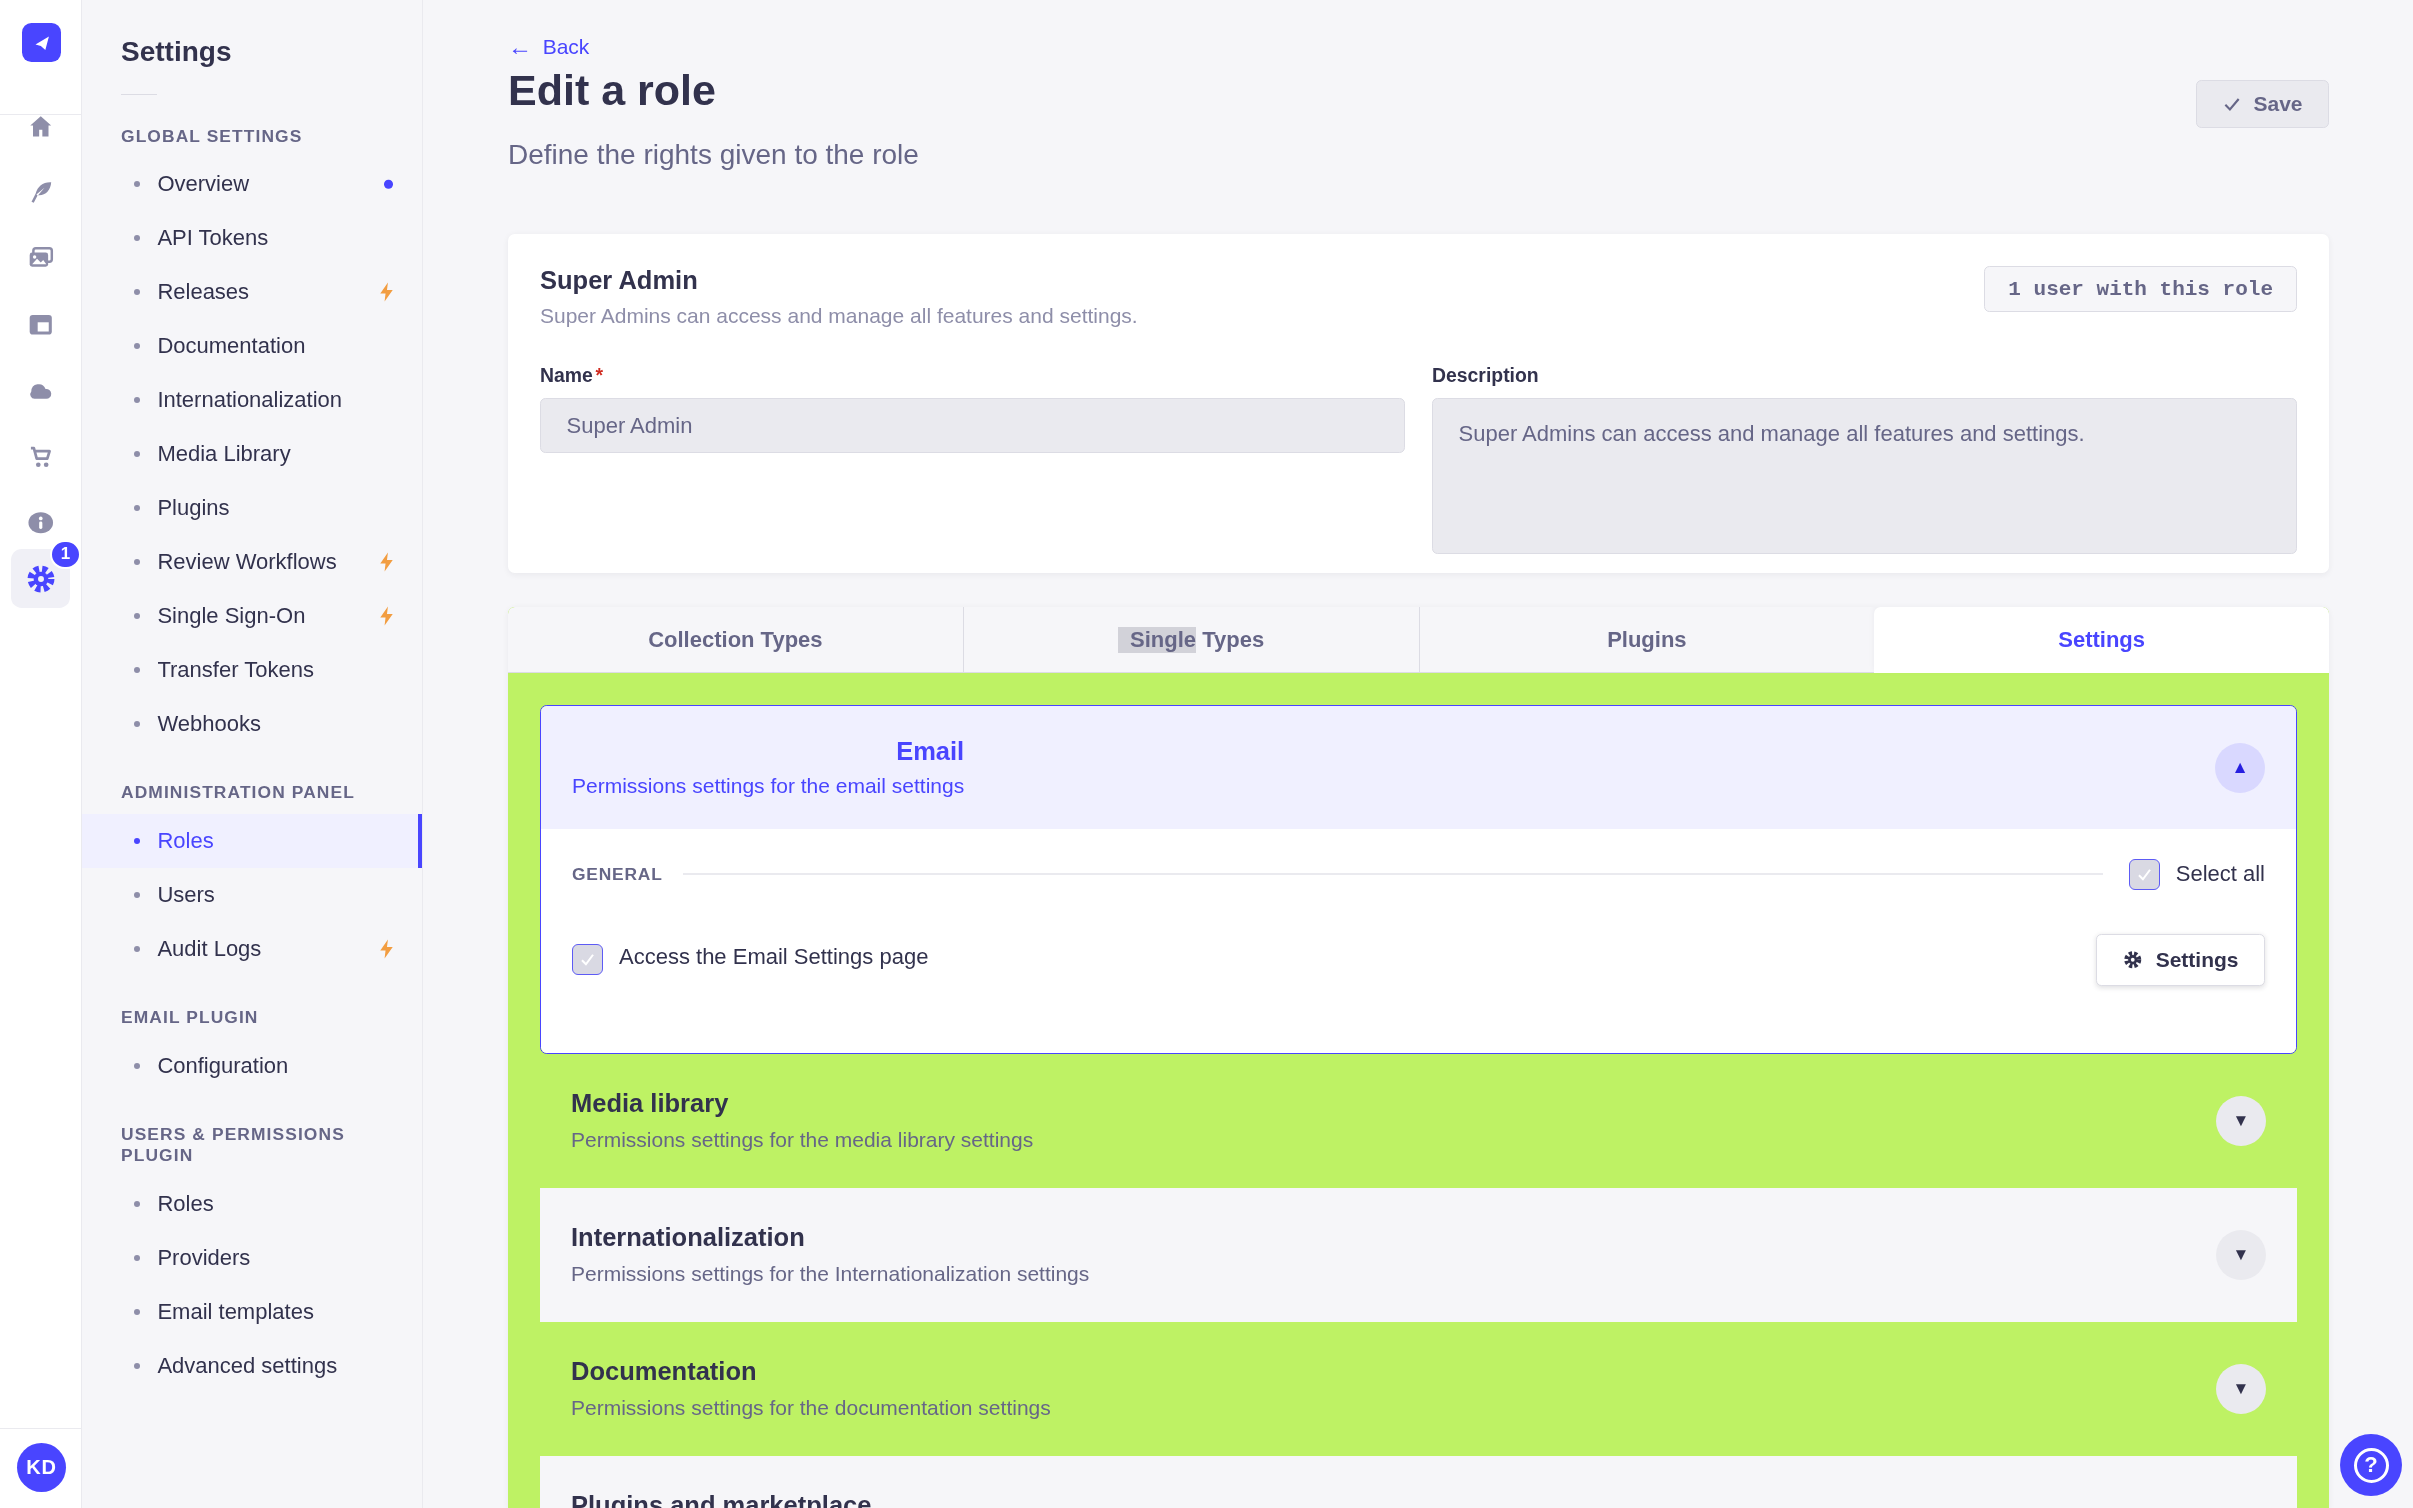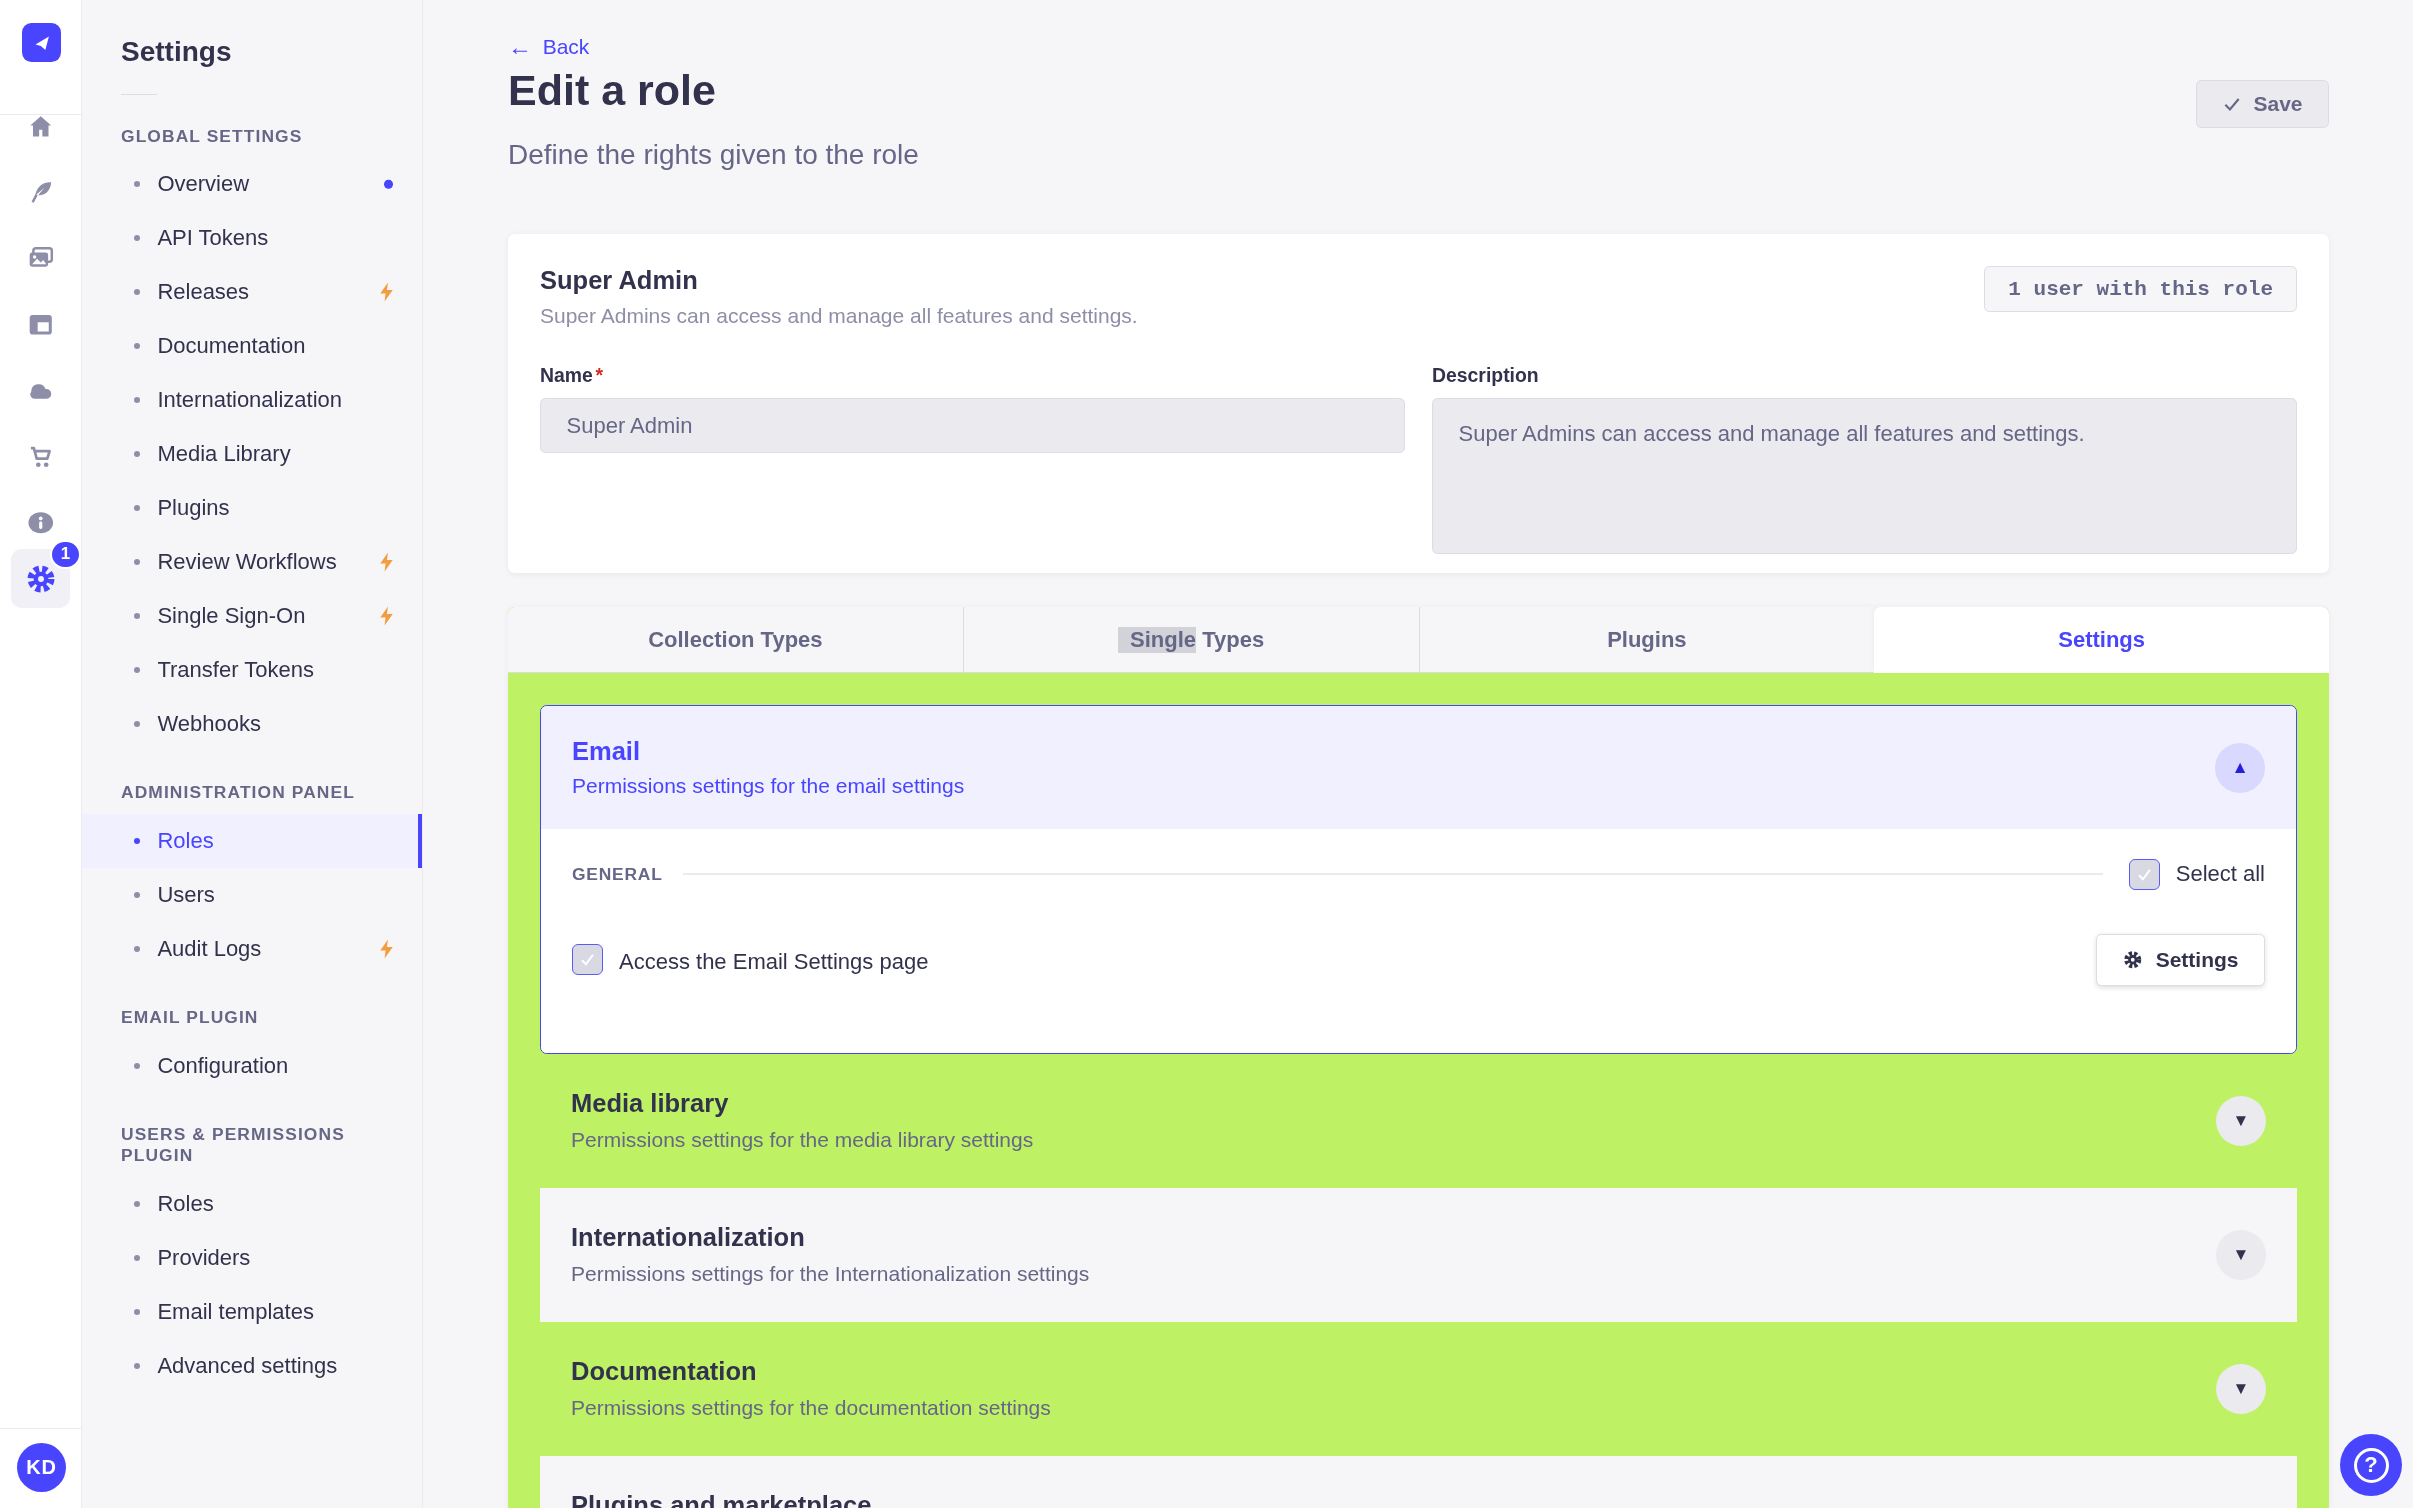--- a/index.html
+++ b/index.html
@@ -61,33 +61,33 @@
   .tabbar { display:flex; height:66px; background:#f6f6f9; border-radius:6.7px 6.7px 0 0; }
   .tab { flex:1; display:flex; align-items:center; justify-content:center; font-size:22px; font-weight:600; color:#666687; border-bottom:0.7px solid #dcdce4; cursor:pointer; }
   .tab.sep { border-left:0.7px solid #dcdce4; }
   .tab.active { background:#ffffff; color:#4945ff; border-bottom:none; border-left:none; border-radius:6.7px 6.7px 0 0; box-shadow:0 -2px 6.7px rgba(33,33,52,.05); }
   .hl { background:#d2d2d9; white-space:pre;padding-left:12px; }
   .ws { white-space:pre; }
   .card2-body { padding:32px; }
 
   .email-panel { border:1.3px solid #4945ff; border-radius:6.7px; overflow:hidden; }
   .ep-head { height:123px; background:#f0f0ff; display:flex; align-items:center; justify-content:space-between; padding:0 31px; cursor:pointer; }
-  .ep-title { font-size:25.5px; font-weight:600; color:#4945ff; margin-bottom:8px; }
+  .ep-title { font-size:25.5px; font-weight:600; color:#4945ff; margin-bottom:8px;text-align:right; }
   .ep-sub { font-size:21px; color:#4945ff; }
   .circle-btn { width:50px; height:50px; border-radius:50%; display:flex; align-items:center; justify-content:center; flex:none; cursor:pointer; }
   .circle-btn.purple { background:#d9d8ff; color:#271fe0; font-size:17.4px; }
   .circle-btn.grey { background:#eaeaef; color:#32324d; font-size:17px; }
   .ep-body { background:#ffffff; padding:29.5px 31px 67px; }
   .general-row { display:flex; align-items:center; margin-bottom:44px; }
   .general-label { font-size:17.4px; font-weight:700; letter-spacing:0.8px; color:#666687; margin-right:20px; }
   .hline { flex:1; height:1.3px; background:#eaeaef; margin-right:25.5px; }
   .checkbox { width:31px; height:31px; border-radius:6px; background:#d9d9e3; border:1.3px solid #5d5bf5; display:flex; align-items:center; justify-content:center; flex:none; cursor:pointer; }
   .cb-label { font-size:22px; color:#32324d; margin-left:16px; }
   .access-row { display:flex; align-items:center; justify-content:space-between; }
-  .access-left { display:flex; align-items:flex-end; }
+  .access-left { display:flex; align-items:flex-start; }
   .settings-btn { height:52px; padding:0 25.5px; background:#ffffff; border:0.7px solid #dcdce4; border-radius:5.4px; box-shadow:0 1.3px 5.4px rgba(33,33,52,.14); display:flex; align-items:center; gap:12px; font-size:21px; font-weight:600; color:#32324d; cursor:pointer; }
 
   .acc-row { height:134px; display:flex; align-items:center; justify-content:space-between; padding:0 31px; cursor:pointer; }
   .acc-row.grey { background:#f6f6f9; }
   .acc-row.clipped { align-items:flex-start; padding-top:35px; }
   .acc-title { font-size:25.5px; font-weight:600; color:#32324d; margin-bottom:9.4px; }
   .acc-sub { font-size:21px; color:#666687; }
 
   
   .help-btn { position:absolute; left:2340px; top:1434px; width:62px; height:62px; border-radius:50%; background:#4945ff; display:flex; align-items:center; justify-content:center; cursor:pointer; z-index:6; }

